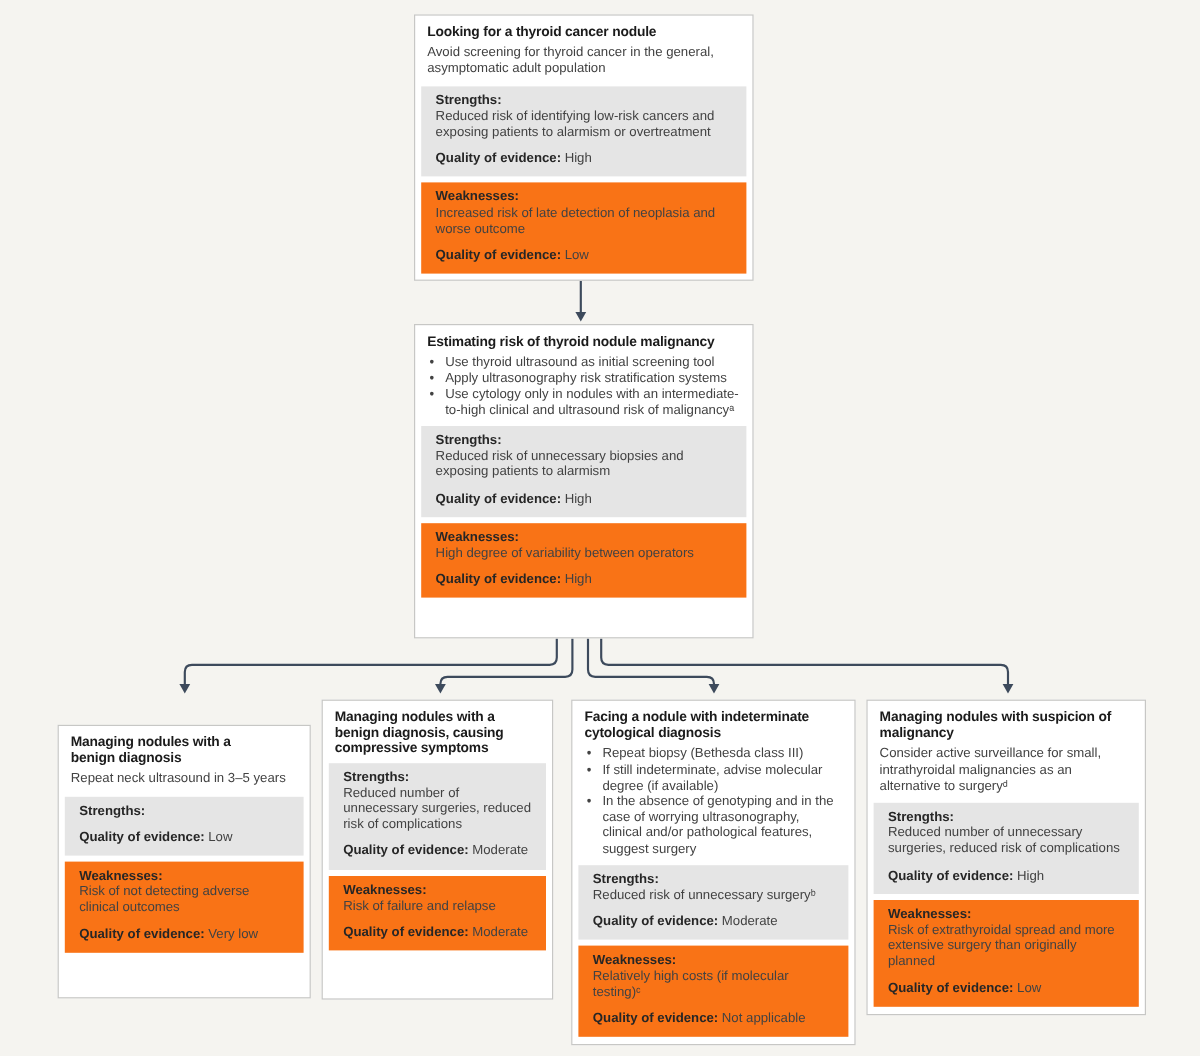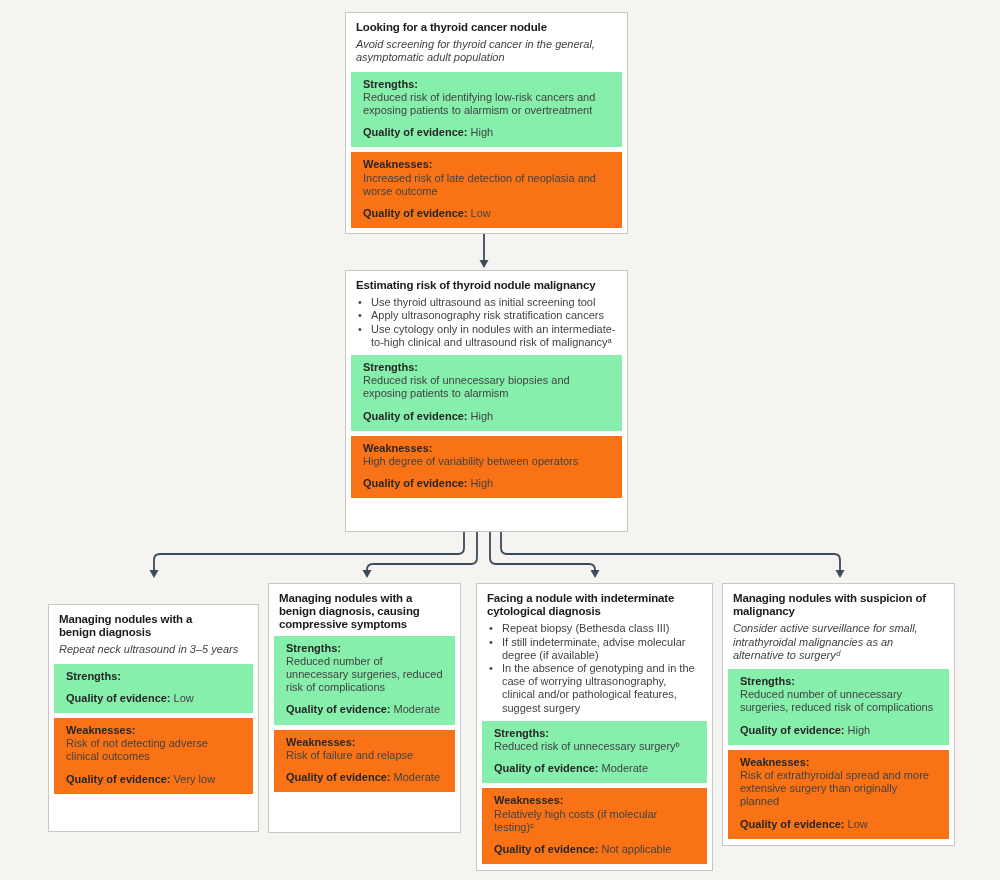--- a/index.html
+++ b/index.html
@@ -15,30 +15,30 @@
     position:absolute;background:#ffffff;border:1px solid #c7c7c5;
     box-sizing:border-box;padding:8px 10px;
   }
   .box-title{
     font-weight:bold;font-size:11.5px;line-height:1.15;color:#1b1b1b;
     letter-spacing:-0.15px;margin:0 0 4px 0;
   }
   .nowrap{white-space:nowrap;}
   .w170{max-width:170px;}
   .w150{max-width:150px;}
-  .desc{font-size:11px;line-height:1.2;color:#424242;margin:0 0 7px 0;font-style:italic;}
+  .desc{font-size:11px;line-height:1.2;color:#424242;margin:0 0 7px 0;}
   .bullets{margin:0 0 6px 0;}
   .bullet{display:flex;font-size:11px;line-height:1.2;color:#424242;}
   .bullet .dot{width:13px;flex:0 0 13px;text-align:left;padding-left:2px;}
   .bullet .btxt{flex:1;}
   .panel{
     margin:0 -5px 5px -5px;padding:6px 12px 8px 12px;
     font-size:11px;line-height:1.2;
   }
-  .panel.blue{background:#86efac;}
+  .panel.blue{background:#e5e5e5;}
   .panel.pink{background:#f97316;}
   .panel .heading{font-weight:bold;color:#262626;}
   .panel .ptxt{color:#424242;}
   .quality{margin-top:9px;}
   .quality .qlabel{font-weight:bold;color:#262626;}
   .quality .qvalue{color:#424242;margin-left:3px;}
 </style>
 </head>
 <body>
 
@@ -82,21 +82,21 @@
 
   <div class="box" style="left:345px;top:270px;width:283px;height:262px;">
     <div class="box-title nowrap">Estimating risk of thyroid nodule malignancy</div>
     <div class="bullets">
       <div class="bullet">
           <span class="dot">•</span>
           <span class="btxt">Use thyroid ultrasound as initial screening tool</span>
         </div>
       <div class="bullet">
           <span class="dot">•</span>
-          <span class="btxt">Apply ultrasonography risk stratification cancers</span>
+          <span class="btxt">Apply ultrasonography risk stratification systems</span>
         </div>
       <div class="bullet">
           <span class="dot">•</span>
           <span class="btxt">Use cytology only in nodules with an intermediate-to-high clinical and ultrasound risk of malignancyᵃ</span>
         </div>
     </div>
     <div class="panel blue">
       <div class="heading">Strengths:</div>
       <div class="ptxt">Reduced risk of unnecessary biopsies and exposing patients to alarmism</div>
       <div class="quality">

